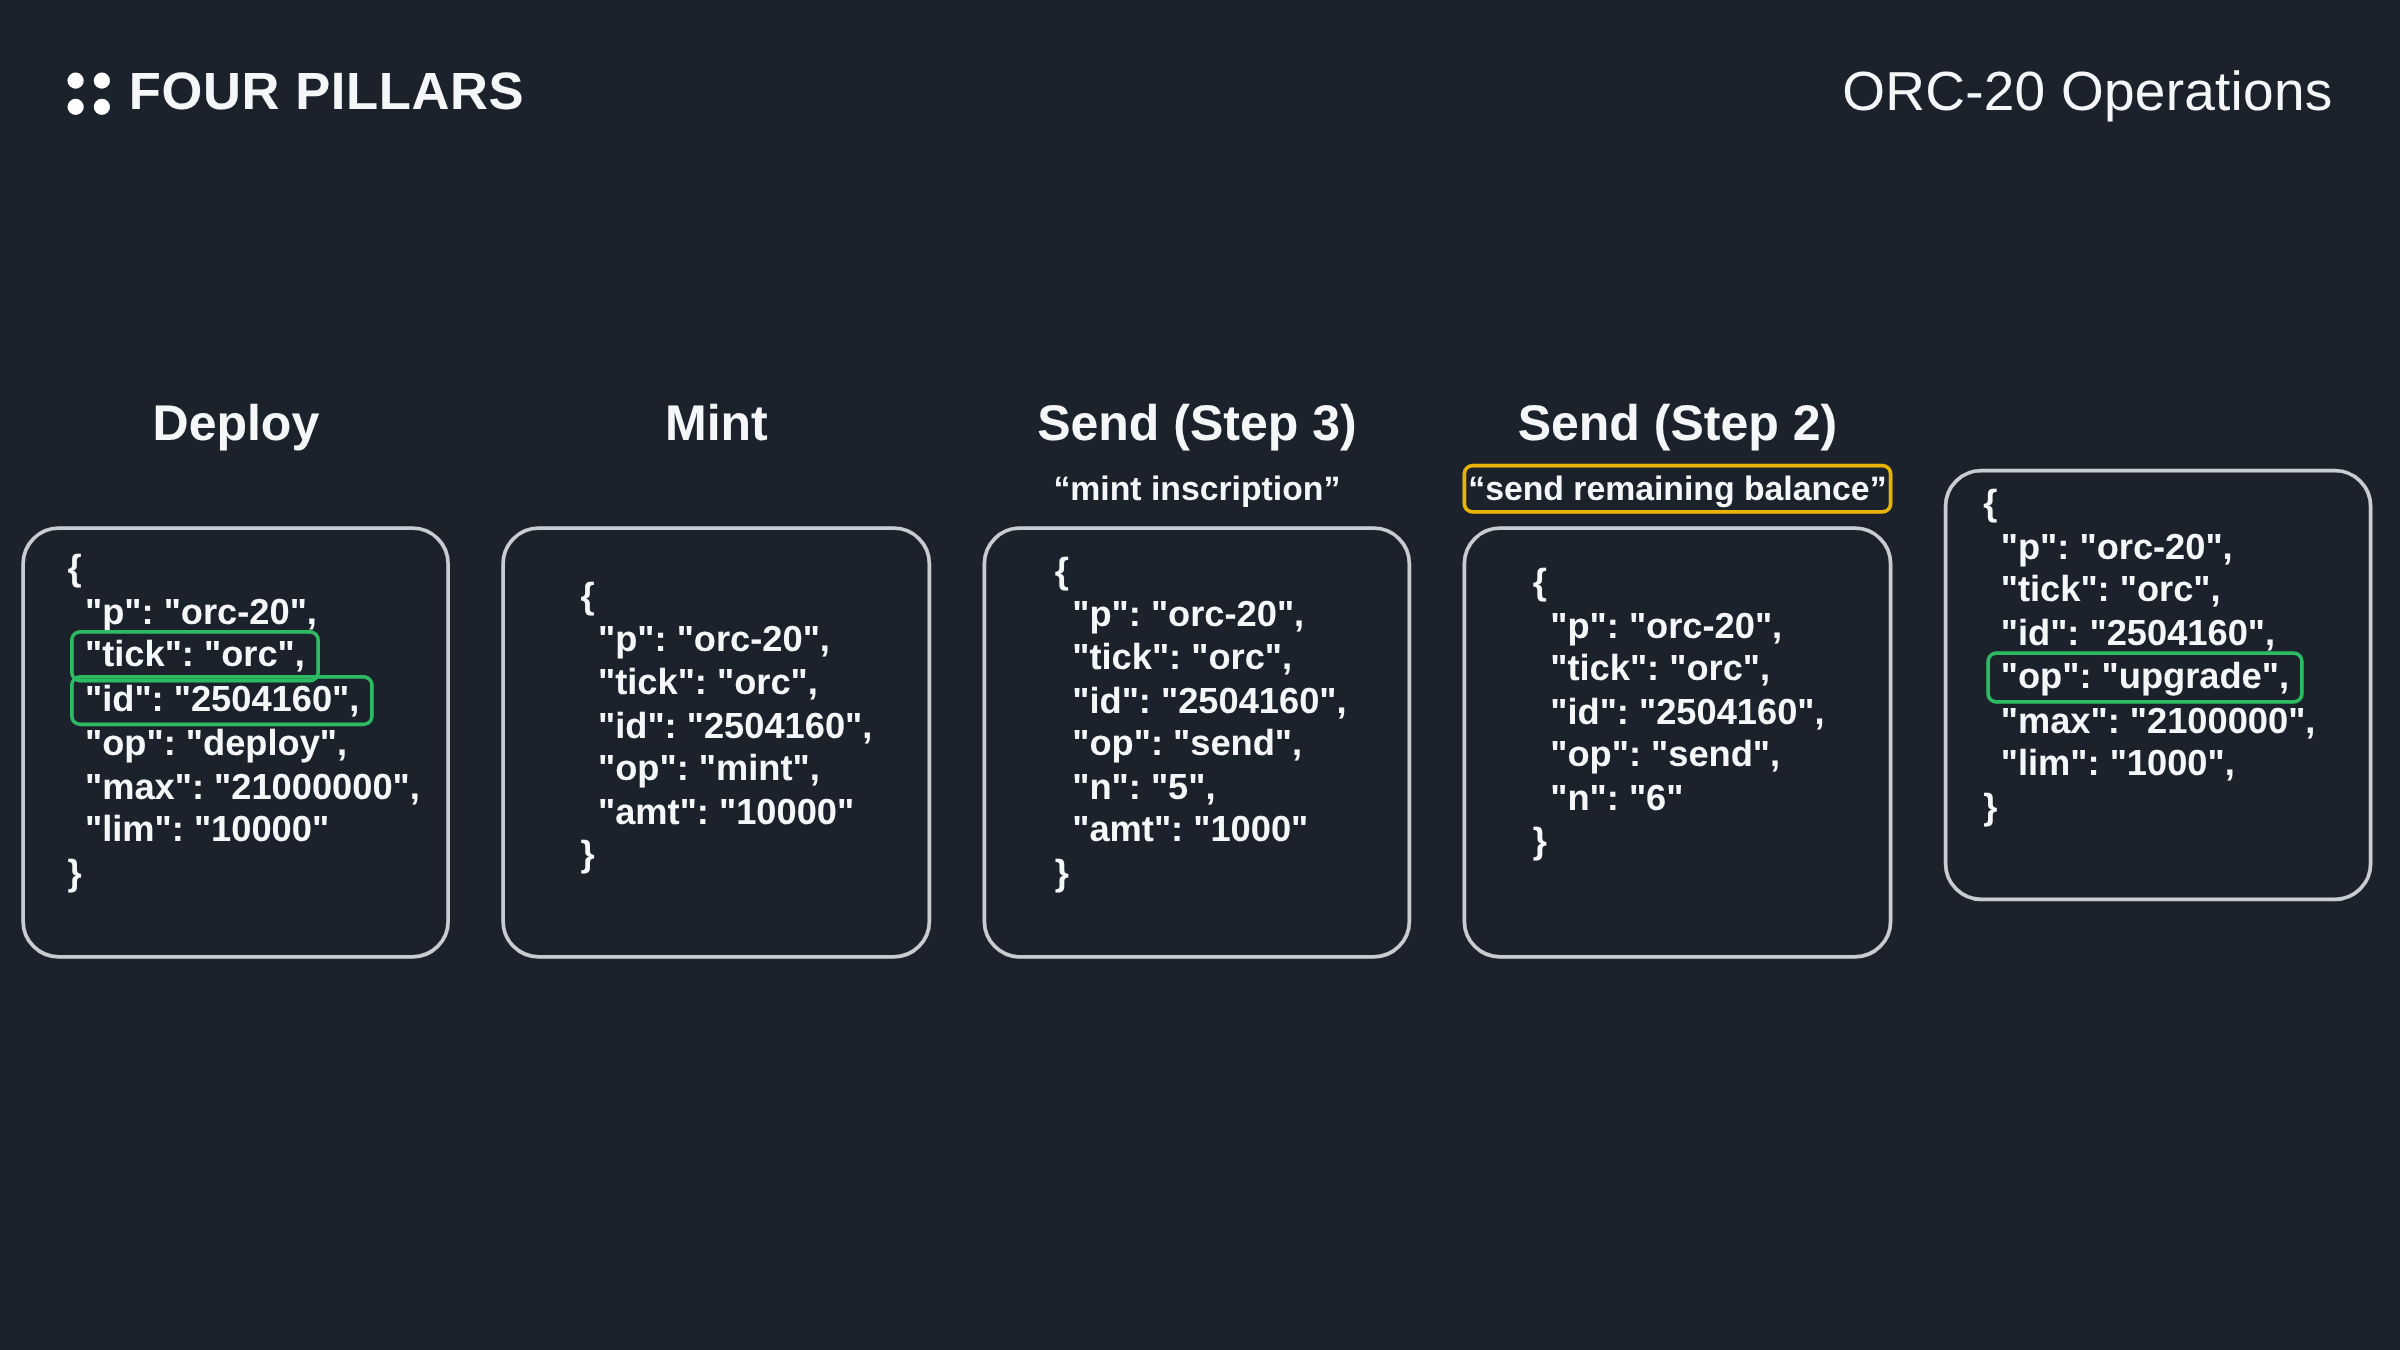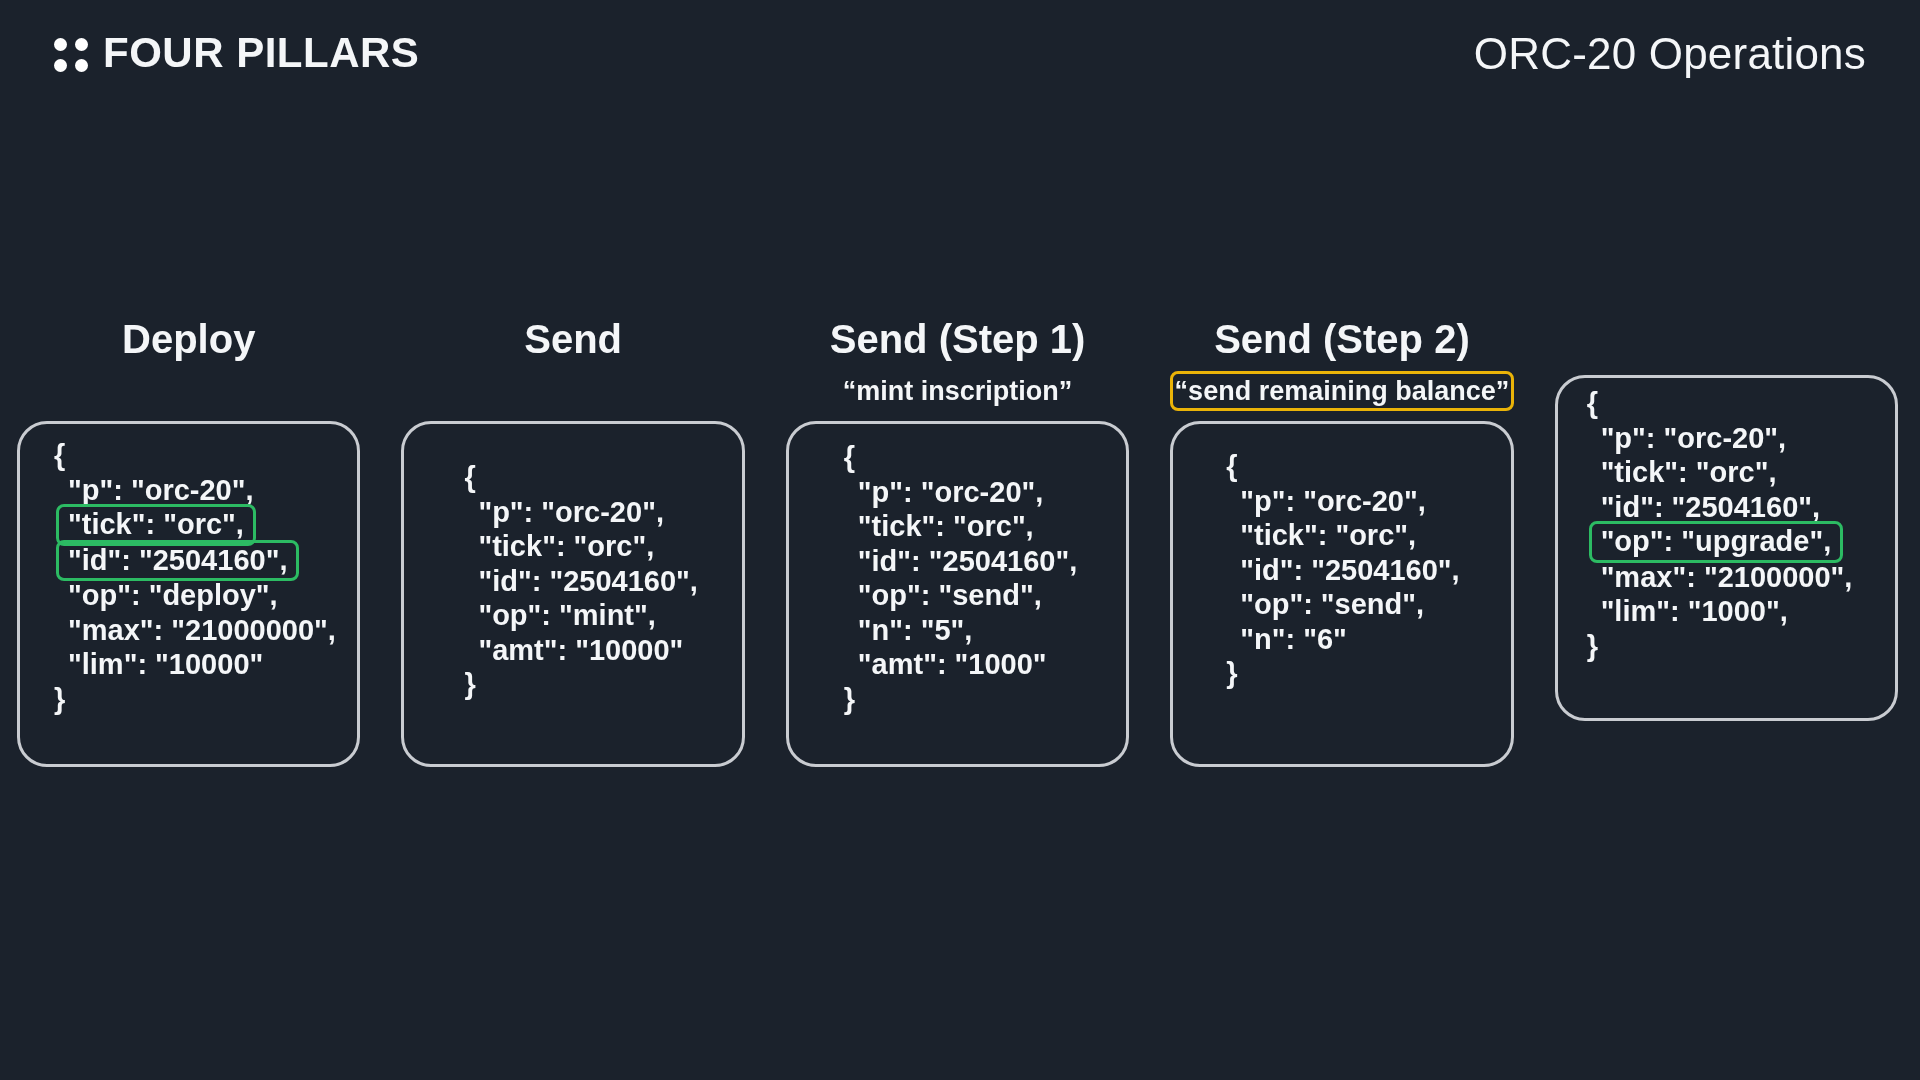--- a/index.html
+++ b/index.html
@@ -12,21 +12,21 @@
     font-family: "Liberation Sans", sans-serif;
     overflow: hidden;
   }
   .slide { position: relative; width: 1920px; height: 1080px; }
 
   
   .topbar {
     display: flex;
     justify-content: space-between;
     align-items: flex-start;
-    padding: 32px 54px 0 54px;
+    padding: 52px 54px 0 54px;
   }
   .brand { display: flex; align-items: center; gap: 15px; }
   .dots {
     display: grid;
     grid-template-columns: 13px 13px;
     grid-auto-rows: 13px;
     gap: 8px 8px;
     margin-top: 4px;
   }
   .dots i { width: 13px; height: 13px; border-radius: 50%; background: #ffffff; }
@@ -138,37 +138,37 @@
             <div class="line ind"><span class="hl">"id": "2504160",</span></div>
             <div class="line ind">"op": "deploy",</div>
             <div class="line ind">"max": "21000000",</div>
             <div class="line ind">"lim": "10000"</div>
             <div class="line">}</div>
           </div>
       </div>
     </section>
 
     <section class="panel">
-      <h2 class="panel-title">Send</h2>
+      <h2 class="panel-title">Mint</h2>
       <div class="subtitle"></div>
       <div class="card">
         <div class="code">
             <div class="line">{</div>
             <div class="line ind">"p": "orc-20",</div>
             <div class="line ind">"tick": "orc",</div>
             <div class="line ind">"id": "2504160",</div>
             <div class="line ind">"op": "mint",</div>
             <div class="line ind">"amt": "10000"</div>
             <div class="line">}</div>
           </div>
       </div>
     </section>
 
     <section class="panel">
-      <h2 class="panel-title">Send (Step 1)</h2>
+      <h2 class="panel-title">Send (Step 3)</h2>
       <div class="subtitle">“mint inscription”</div>
       <div class="card">
         <div class="code">
             <div class="line">{</div>
             <div class="line ind">"p": "orc-20",</div>
             <div class="line ind">"tick": "orc",</div>
             <div class="line ind">"id": "2504160",</div>
             <div class="line ind">"op": "send",</div>
             <div class="line ind">"n": "5",</div>
             <div class="line ind">"amt": "1000"</div>

